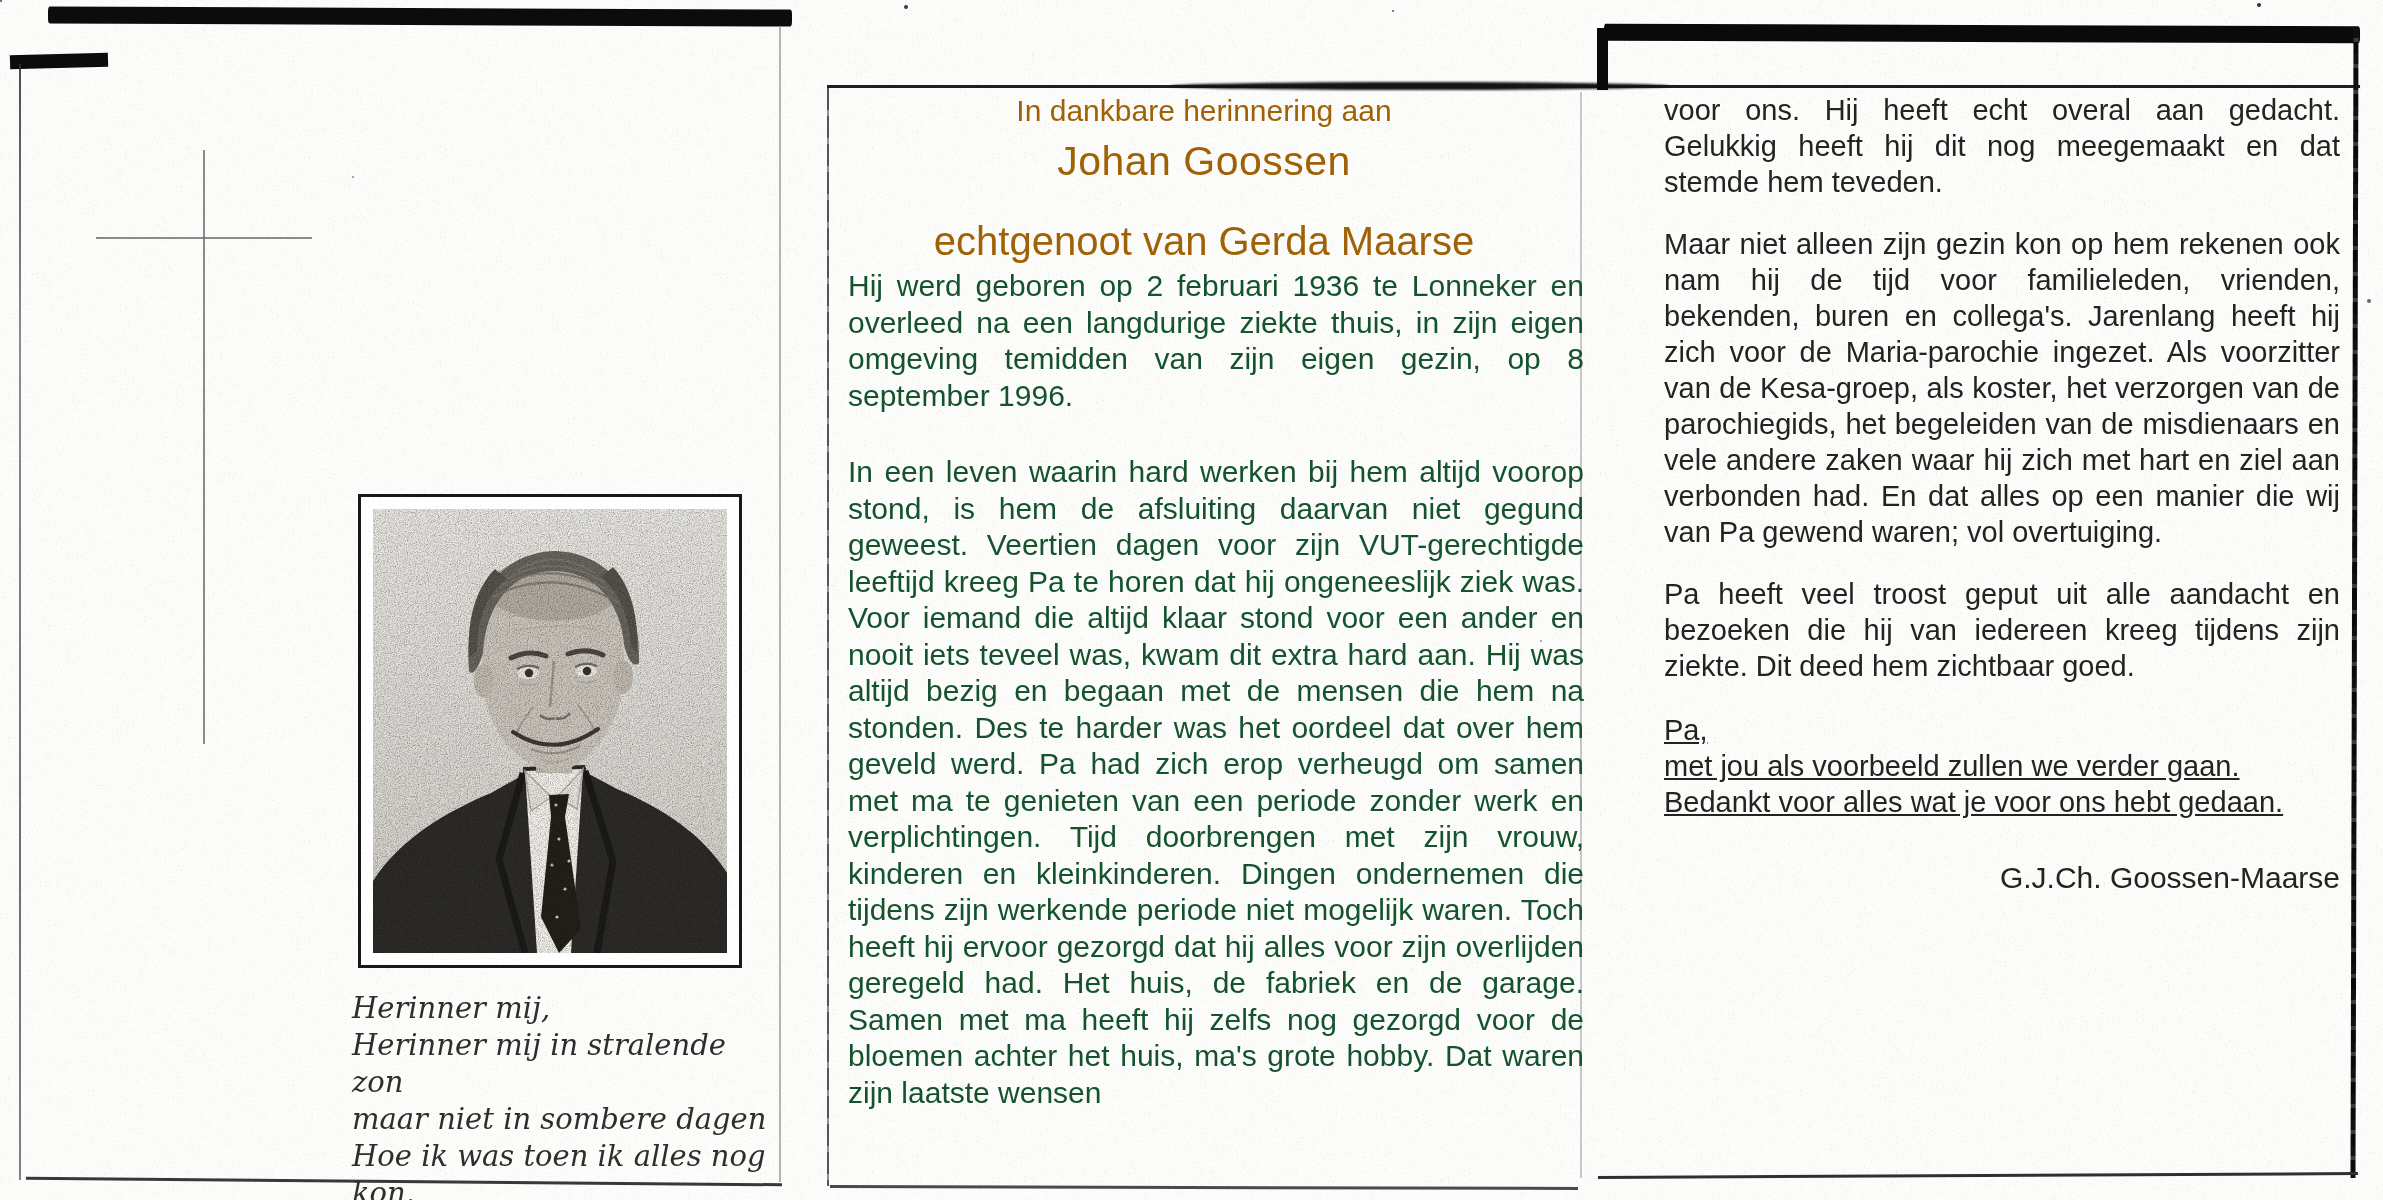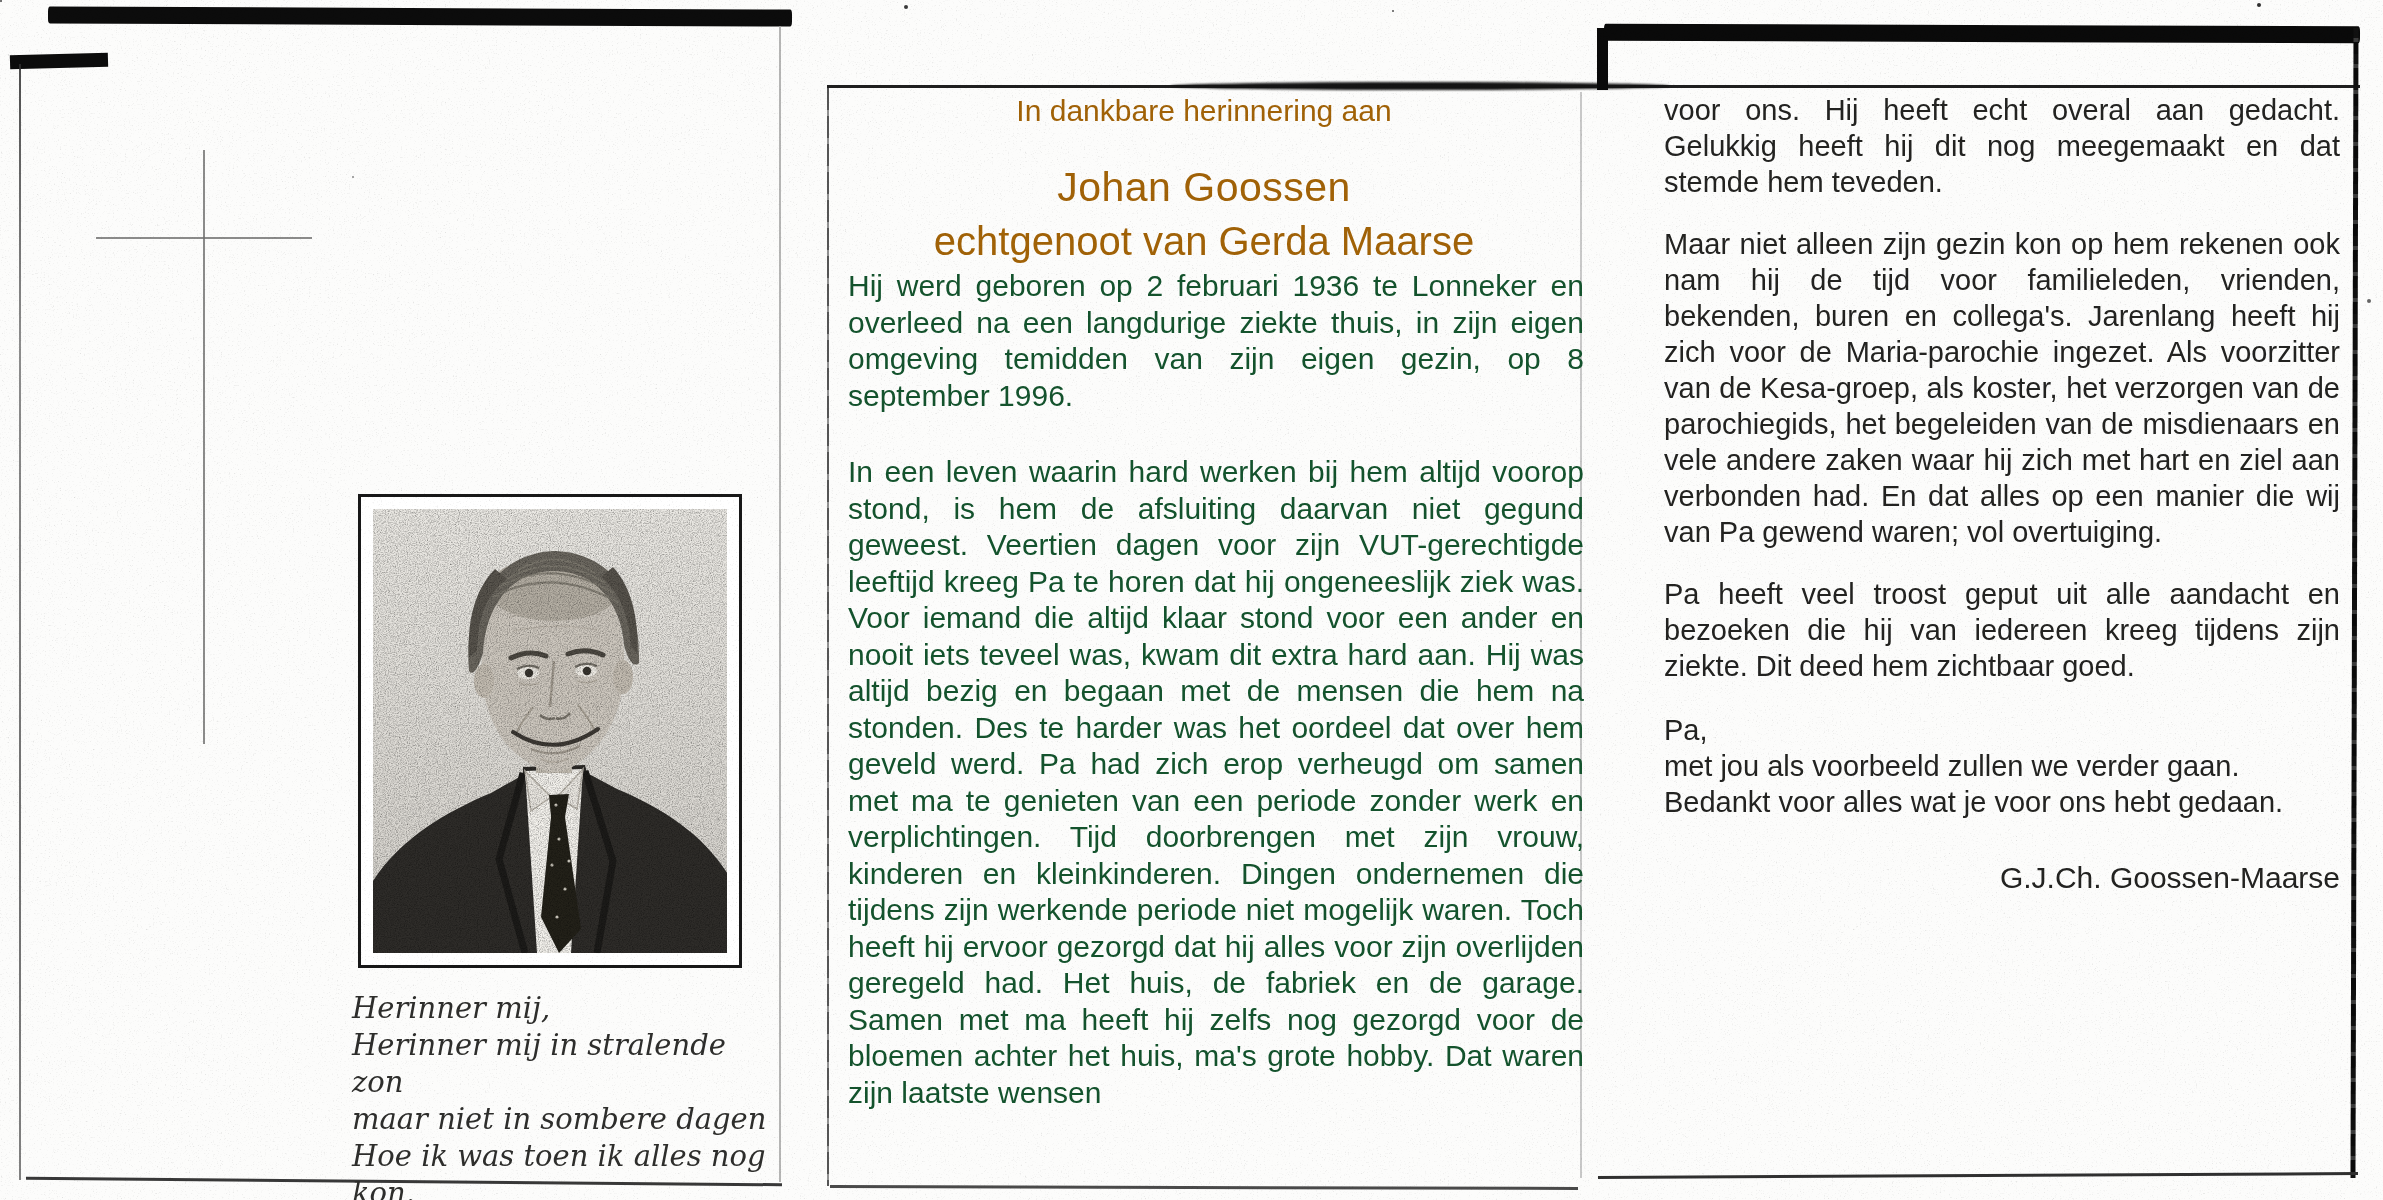--- a/index.html
+++ b/index.html
@@ -41,36 +41,36 @@
   .photo-frame svg{display:block;width:100%;height:100%;}
   .poem{
     position:absolute;left:352px;top:990px;width:420px;
     font-family:"DejaVu Serif","Liberation Serif",serif;font-style:italic;
     font-size:29px;line-height:37px;color:#2e2e2c;
   }
 
   
   .mid-header{position:absolute;left:828px;width:752px;text-align:center;color:#a16207;}
   .mid-intro{top:94px;font-size:30px;}
-  .mid-name{top:138px;font-size:41px;letter-spacing:.5px;margin-top:26px;}
+  .mid-name{top:138px;font-size:41px;letter-spacing:.5px;}
   .mid-relation{top:204px;font-size:40px;margin-top:15px;}
   .mid-body{
     position:absolute;left:848px;top:268px;width:736px;
     font-size:30px;line-height:36.5px;text-align:justify;color:#14532d;
   }
   .mid-body p{margin:0 0 40px 0;}
 
   
   .right-body{
     position:absolute;left:1664px;top:92px;width:676px;
     font-size:29px;line-height:36px;text-align:justify;color:#232321;
   }
   .right-body p{margin:0 0 26px 0;}
   .closing{margin:28px 0 0 0;text-align:left;line-height:36px;}
-  .closing div{white-space:nowrap;}
+  .closing div{white-space:nowrap;text-decoration:underline;}
   .signature{margin-top:40px;text-align:right;font-size:30px;}
   .family{margin-top:18px;padding-left:321px;text-align:left;line-height:35px;font-size:30px;}
   .fam-italic{font-style:italic;padding-left:38px;}
 
   .grain{position:absolute;left:0;top:0;pointer-events:none;}
 </style>
 </head>
 <body>
 
 <div class="scan">

